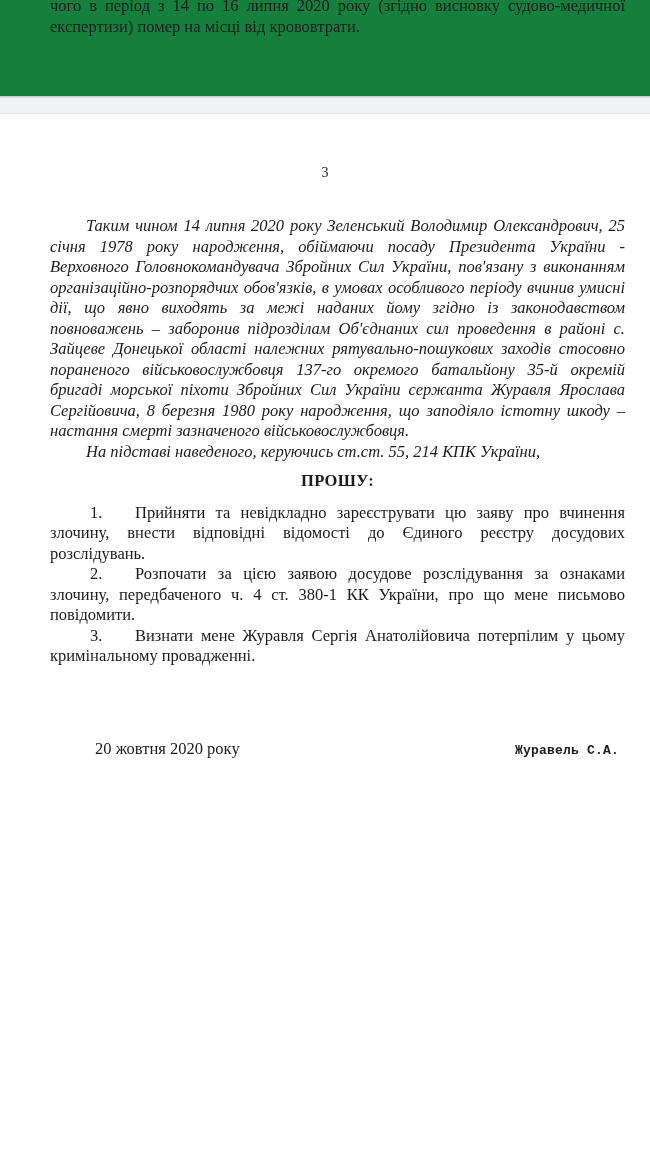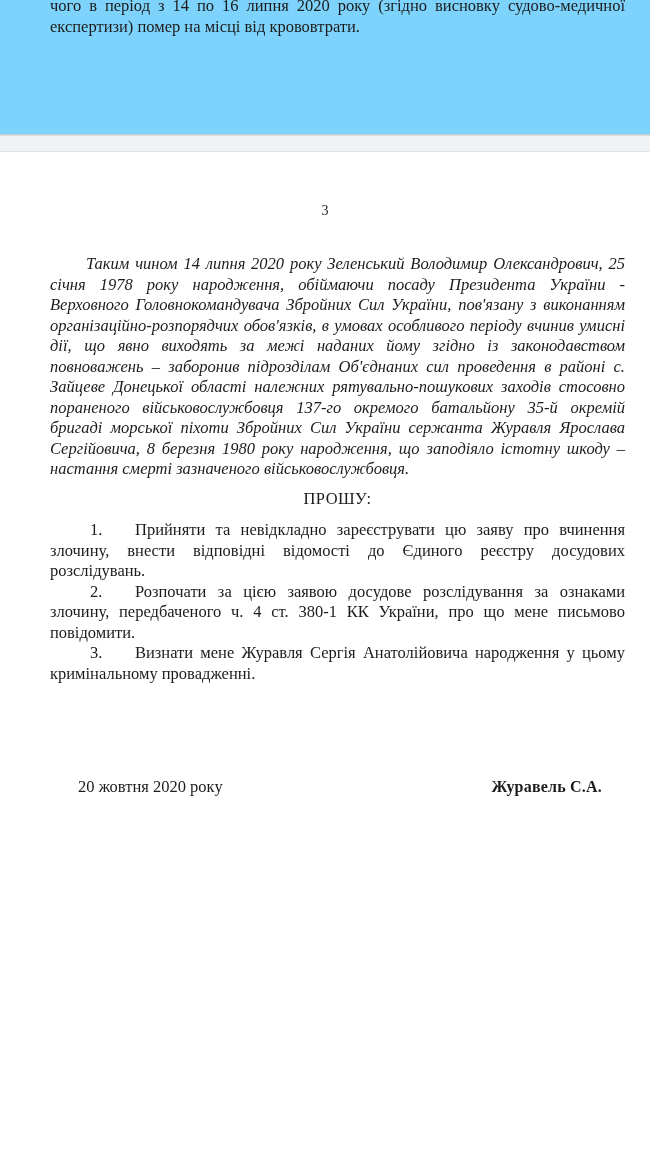--- a/index.html
+++ b/index.html
@@ -21,22 +21,22 @@
     position: relative;
     width: 650px;
     height: 1156px;
     background: #ffffff;
   }
 
   
   .page-prev {
     position: relative;
     width: 650px;
-    height: 134px;
-    background: #7dd3fc;
+    height: 96px;
+    background: #15803d;
     overflow: hidden;
   }
   .page-prev .prev-body {
     position: absolute;
     left: 50px;
     top: -4px;
     width: 575px;
   }
 
   
@@ -94,21 +94,21 @@
     text-indent: 36px;
     font-style: italic;
   }
   p.flush-last {
     text-align: left;
   }
 
   .center-bold {
     margin: 0;
     text-align: center;
-    font-weight: normal;
+    font-weight: bold;
     font-size: 16.5px;
     line-height: 20.5px;
     letter-spacing: 0.4px;
   }
 
   .spacer-sm { height: 9px; }
   .spacer-md { height: 11px; }
 
   
   .req-item {
@@ -125,39 +125,40 @@
     left: 40px;
     top: 0;
     text-indent: 0;
     font-size: 16.5px;
     line-height: 20.5px;
   }
 
   
   .sign-row {
     position: absolute;
-    left: 38px;
+    left: 55px;
     top: 625px;
     width: 575px;
     display: flex;
     align-items: baseline;
     justify-content: space-between;
     text-align: right;
   }
   .sign-date {
     font-size: 16.5px;
     line-height: 20.5px;
     padding-left: 40px;
   }
   .sign-name {
-    font-size: 16px;
+    font-size: 13px;
     line-height: 20.5px;
     font-weight: bold;
     padding-right: 11px;
     letter-spacing: 0.2px;
+    font-family: Liberation Mono, monospace;
   }
 </style>
 </head>
 <body>
 
 <div class="viewer">
 
   <section class="page-prev">
     <div class="prev-body">
       <p>чого в період з 14 по 16 липня 2020 року (згідно висновку судово-медичної експертизи) помер на місці від крововтрати.</p>
@@ -167,37 +168,38 @@
   <div class="page-gap"></div>
 
   <section class="page-curr">
 
     <div class="page-number">3</div>
 
     <div class="page-body">
 
       <p class="indent">Таким чином 14 липня 2020 року Зеленський Володимир Олександрович, 25 січня 1978 року народження, обіймаючи посаду Президента України - Верховного Головнокомандувача Збройних Сил України, пов'язану з виконанням організаційно-розпорядчих обов'язків, в умовах особливого періоду вчинив умисні дії, що явно виходять за межі наданих йому згідно із законодавством повноважень – заборонив підрозділам Об'єднаних сил проведення в районі с. Зайцеве Донецької області належних рятувально-пошукових заходів стосовно пораненого військовослужбовця 137-го окремого батальйону 35-й окремій бригаді морської піхоти Збройних Сил України сержанта Журавля Ярослава Сергійовича, 8 березня 1980 року народження, що заподіяло істотну шкоду – настання смерті зазначеного військовослужбовця.</p>
 
+      <p class="indent flush-last">На підставі наведеного, керуючись ст.ст. 55, 214 КПК України,</p>
 
       <div class="spacer-sm"></div>
 
       <div class="center-bold">ПРОШУ:</div>
 
       <div class="spacer-md"></div>
 
       <p class="req-item">
         <span class="req-num">1.</span><span>Прийняти та невідкладно зареєструвати цю заяву про вчинення злочину, внести відповідні відомості до Єдиного реєстру досудових розслідувань.</span>
       </p>
 
       <p class="req-item">
         <span class="req-num">2.</span><span>Розпочати за цією заявою досудове розслідування за ознаками злочину, передбаченого ч. 4 ст. 380-1 КК України, про що мене письмово повідомити.</span>
       </p>
 
       <p class="req-item">
-        <span class="req-num">3.</span><span>Визнати мене Журавля Сергія Анатолійовича народження у цьому кримінальному провадженні.</span>
+        <span class="req-num">3.</span><span>Визнати мене Журавля Сергія Анатолійовича потерпілим у цьому кримінальному провадженні.</span>
       </p>
 
     </div>
 
     <div class="sign-row">
       <span class="sign-date">20 жовтня 2020 року</span>
       <span class="sign-name">Журавель С.А.</span>
     </div>
 
   </section>

